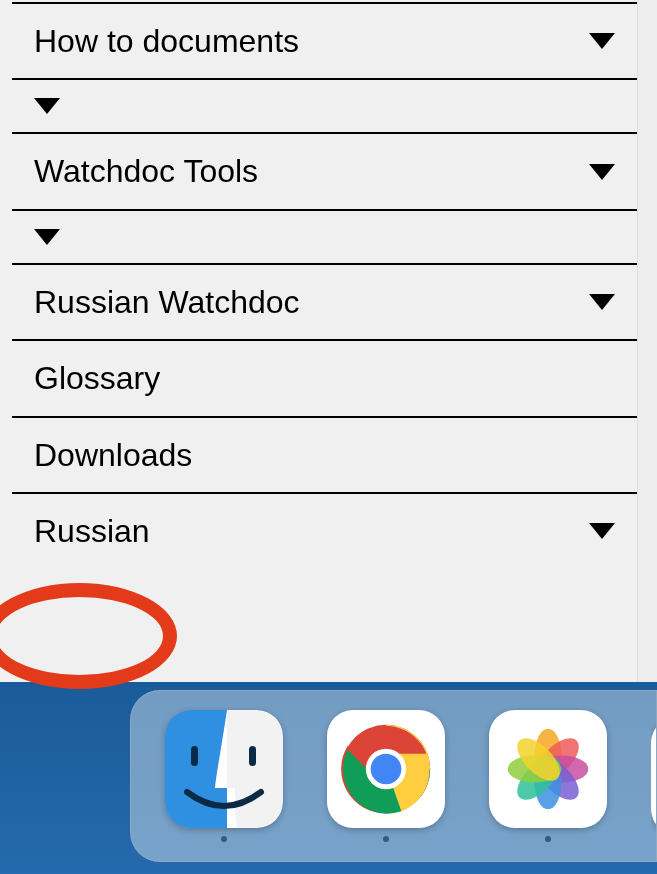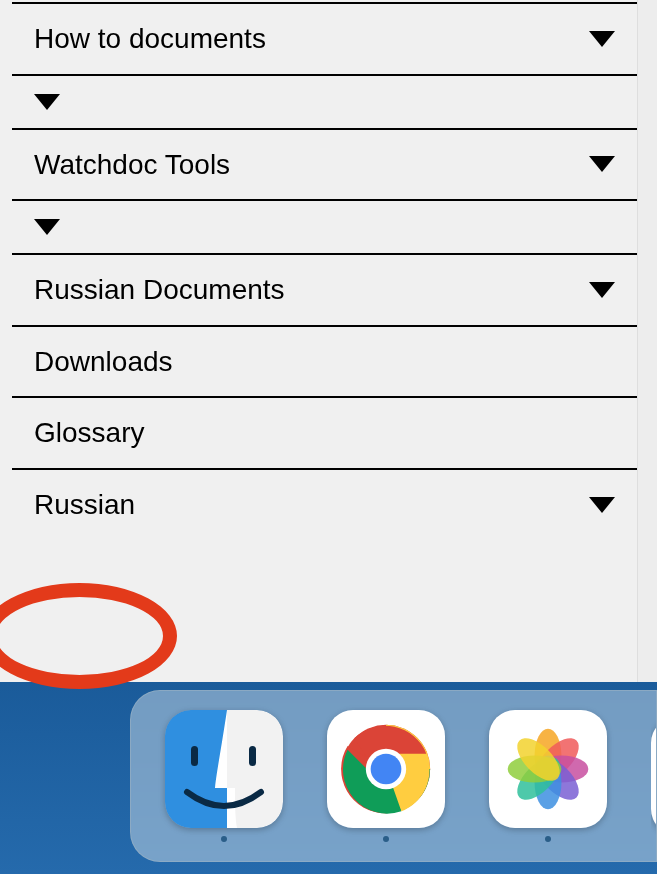--- a/index.html
+++ b/index.html
@@ -39,21 +39,21 @@
       border-top: 2px solid #000;
     }
     .list-row {
       display: flex;
       align-items: center;
       justify-content: space-between;
       padding: 18px 22px 18px 22px;
       cursor: pointer;
     }
     .list-label {
-      font-size: 28px;
+      font-size: 32px;
       font-weight: 400;
       color: #000;
       line-height: 1.2;
       letter-spacing: 0;
     }
     .chevron {
       display: inline-flex;
       align-items: center;
       justify-content: center;
       margin-right: 8px;
@@ -201,38 +201,38 @@
             <svg width="26" height="16" viewBox="0 0 26 16">
                 <polygon points="0,0 26,0 13,16" fill="#000"></polygon>
               </svg>
           </span>
         </div>
       </li>
 
 
       <li class="list-item">
         <div class="list-row">
-          <span class="list-label">Russian Documents</span>
-          <span class="chevron">
-            <svg width="26" height="16" viewBox="0 0 26 16">
-                <polygon points="0,0 26,0 13,16" fill="#000"></polygon>
-              </svg>
-          </span>
+          <span class="list-label">Russian Watchdoc</span>
+          <span class="chevron">
+            <svg width="26" height="16" viewBox="0 0 26 16">
+                <polygon points="0,0 26,0 13,16" fill="#000"></polygon>
+              </svg>
+          </span>
+        </div>
+      </li>
+
+      <li class="list-item">
+        <div class="list-row">
+          <span class="list-label">Glossary</span>
         </div>
       </li>
 
       <li class="list-item">
         <div class="list-row">
           <span class="list-label">Downloads</span>
-        </div>
-      </li>
-
-      <li class="list-item">
-        <div class="list-row">
-          <span class="list-label">Glossary</span>
         </div>
       </li>
 
       <li class="list-item" style="border-bottom:none;">
         <div class="list-row">
           <span class="list-label">Russian</span>
           <span class="chevron">
             <svg width="26" height="16" viewBox="0 0 26 16">
                 <polygon points="0,0 26,0 13,16" fill="#000"></polygon>
               </svg>

